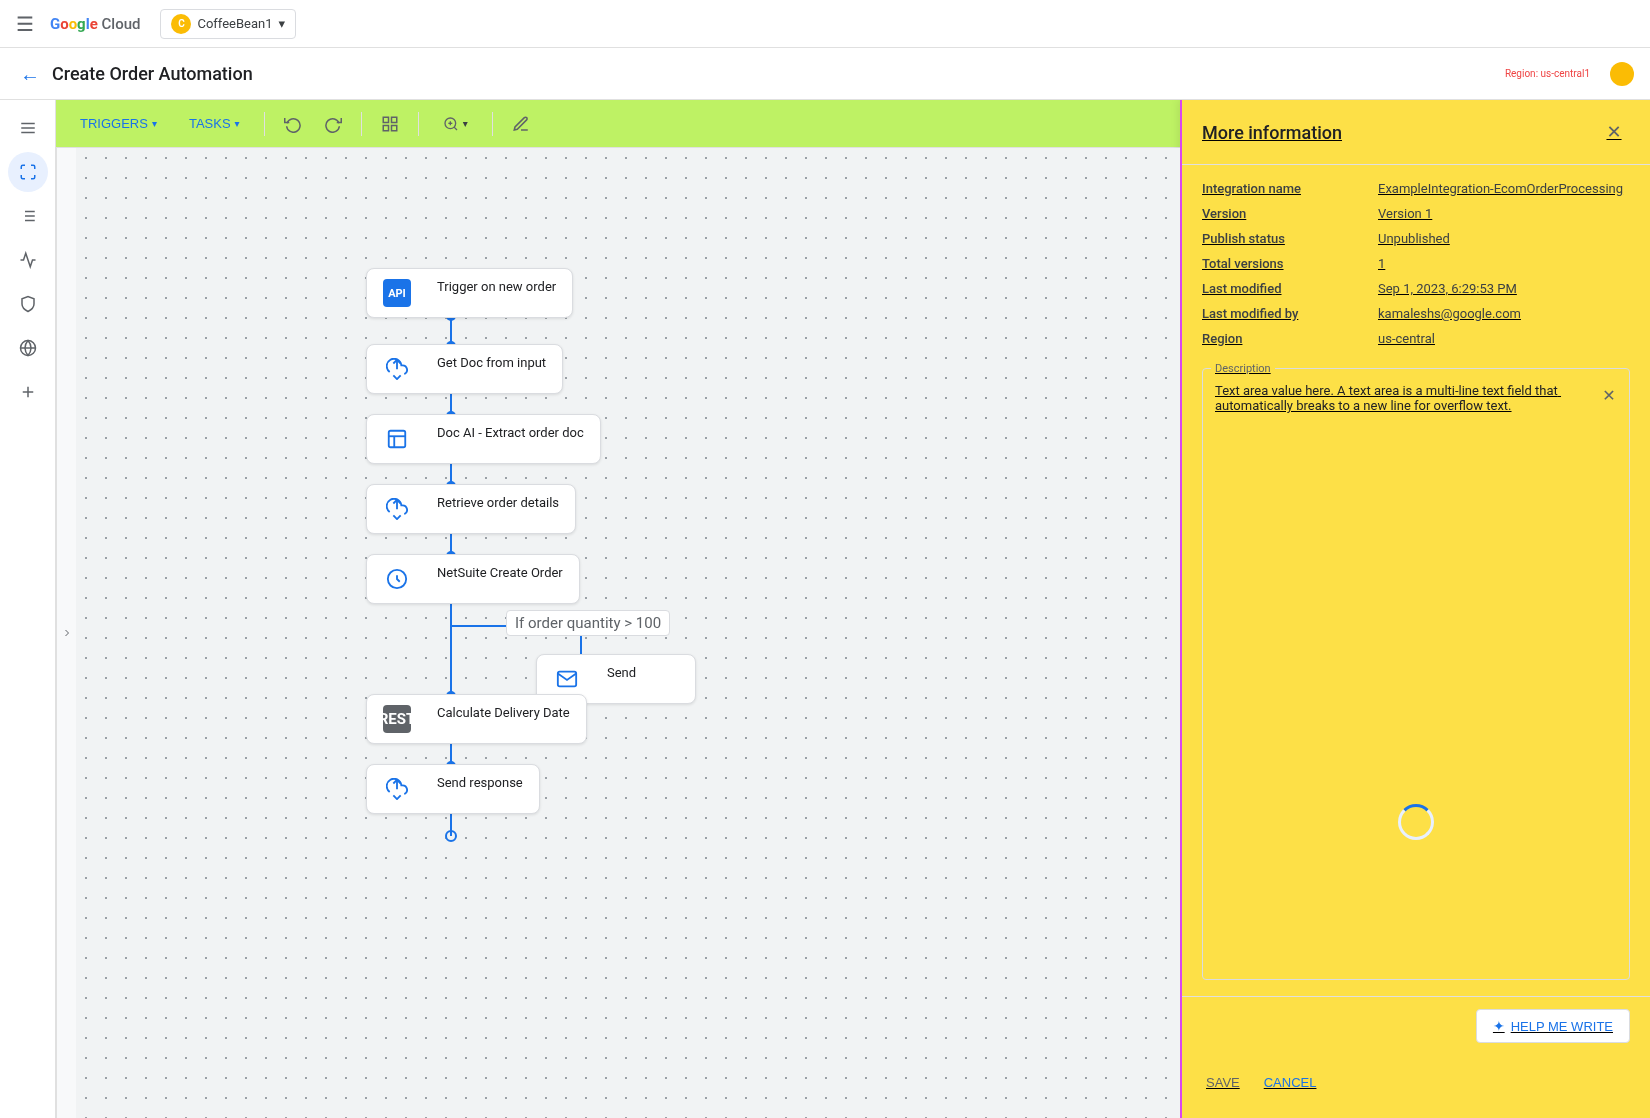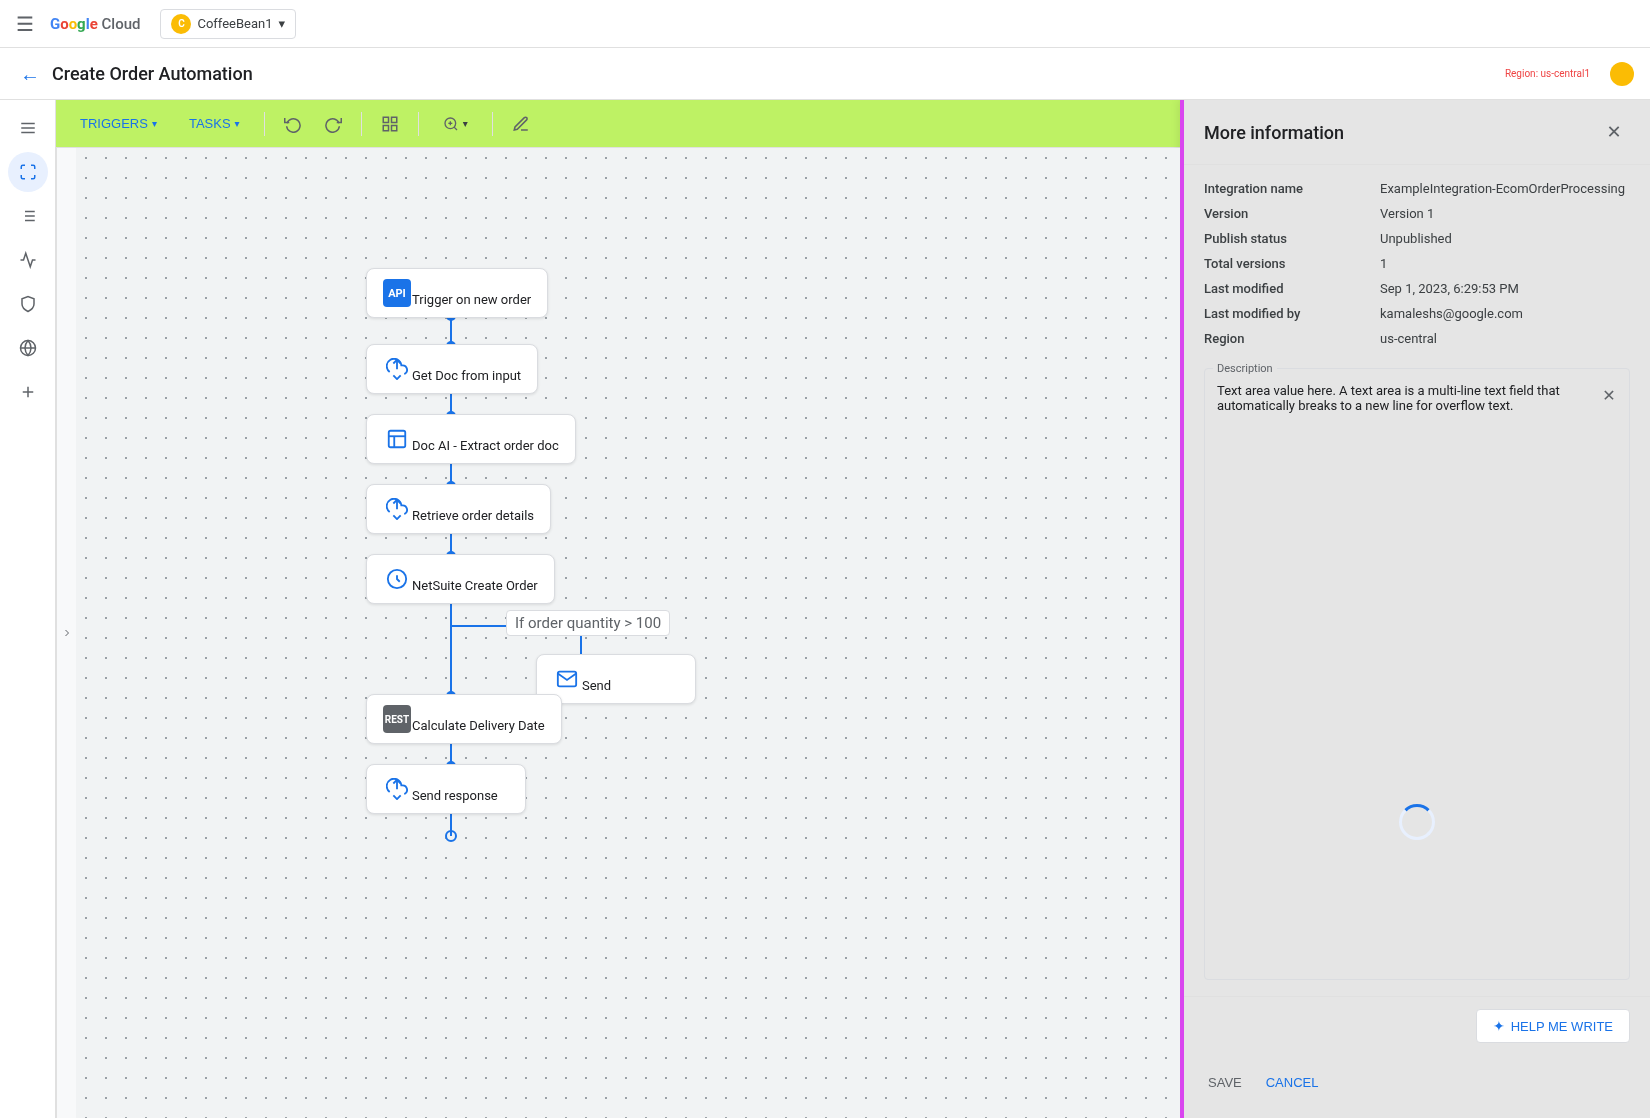--- a/index.html
+++ b/index.html
@@ -33,31 +33,31 @@
     .canvas-btn { display: flex; align-items: center; gap: 4px; padding: 6px 12px; border: none; background: none; cursor: pointer; color: #3c4043; font-size: 13px; font-weight: 500; border-radius: 4px; }
     .canvas-btn.primary { color: #1a73e8; }
     .canvas-btn .dropdown-arrow { font-size: 10px; }
     .tool-divider { width: 1px; height: 24px; background: #e0e0e0; margin: 0 4px; }
     .icon-btn { width: 32px; height: 32px; display: flex; align-items: center; justify-content: center; border: none; background: none; cursor: pointer; color: #5f6368; border-radius: 4px; }
 
     
     .canvas { flex: 1; background: #f1f3f4; position: relative; overflow: hidden; background-image: radial-gradient(circle, #9aa0a6 1px, transparent 1px); background-size: 20px 20px; }
 
     
-    .flow-node { position: absolute; background: #fff; border: 1px solid #dadce0; border-radius: 8px; padding: 10px 16px; display: flex; align-items: flex-end; gap: 1px; font-size: 13px; color: #202124; white-space: nowrap; box-shadow: 0 1px 3px rgba(0,0,0,0.1); min-width: 160px; }
+    .flow-node { position: absolute; background: #fff; border: 1px solid #dadce0; border-radius: 8px; padding: 10px 16px; display: flex; align-items: flex-start; gap: 26px; font-size: 13px; color: #202124; white-space: nowrap; box-shadow: 0 1px 3px rgba(0,0,0,0.1); min-width: 160px; }
     .flow-node .node-icon { width: 28px; height: 28px; border-radius: 4px; display: flex; align-items: center; justify-content: center; font-size: 11px; font-weight: 700; color: #fff; flex-shrink: 0; }
     .node-api { background: #1a73e8; }
     .node-connector { width: 28px; height: 28px; display: flex; align-items: center; justify-content: center; flex-shrink: 0; }
     .node-connector svg { width: 22px; height: 22px; }
 
     
     .condition-label { position: absolute; background: #fff; border: 1px solid #dadce0; border-radius: 4px; padding: 3px 8px; font-size: 15px; color: #5f6368; }
 
     
-    .right-panel { width: 470px; background: #e5e5e5; border-left: 4px solid #d946ef; display: flex; flex-direction: column; flex-shrink: 0; box-shadow: -2px 0 8px rgba(0,0,0,0.08); }
+    .right-panel { width: 470px; background: #fde047; border-left: 2px solid #d946ef; display: flex; flex-direction: column; flex-shrink: 0; box-shadow: -2px 0 8px rgba(0,0,0,0.08); text-decoration: underline; }
     .panel-header { display: flex; align-items: center; justify-content: space-between; padding: 16px 20px; border-bottom: 1px solid #e0e0e0; }
     .panel-title { font-size: 18px; font-weight: 500; color: #202124; }
     .panel-close { width: 32px; height: 32px; display: flex; align-items: center; justify-content: center; cursor: pointer; color: #5f6368; border-radius: 50%; border: none; background: none; font-size: 18px; }
 
     
     .info-grid { padding: 16px 20px; display: grid; grid-template-columns: 160px 1fr; gap: 10px 16px; }
     .info-label { font-size: 13px; color: #3c4043; font-weight: 500; }
     .info-value { font-size: 13px; color: #3c4043; }
 
     
@@ -308,21 +308,21 @@
           <div class="node-connector">
             <svg viewBox="0 0 24 24" fill="none" stroke="#1a73e8" stroke-width="2">
                 <path d="M4 4h16c1.1 0 2 .9 2 2v12c0 1.1-.9 2-2 2H4c-1.1 0-2-.9-2-2V6c0-1.1.9-2 2-2z"></path>
                 <polyline points="22,6 12,13 2,6"></polyline>
               </svg>
           </div>
           <span>Send</span>
         </div>
 
         <div class="flow-node" style="top:546px;left:290px;">
-          <div class="node-icon" style="background:#5f6368;font-size:10px;font-weight:700;color:#fff;">REST</div>
+          <div class="node-icon" style="background:#5f6368;font-size:15px;font-weight:700;color:#fff;">REST</div>
           <span>Calculate Delivery Date</span>
         </div>
 
         <div class="flow-node" style="top:616px;left:290px;">
           <div class="node-connector">
             <svg viewBox="0 0 24 24" fill="none" stroke="#1a73e8" stroke-width="2">
                 <path d="M8 6l4-4 4 4"></path>
                 <path d="M12 2v10.3"></path>
                 <path d="M20 17.58A5 5 0 0 0 18 8h-1.26A8 8 0 1 0 4 15.25"></path>
                 <path d="M8 19l4 4 4-4"></path>

